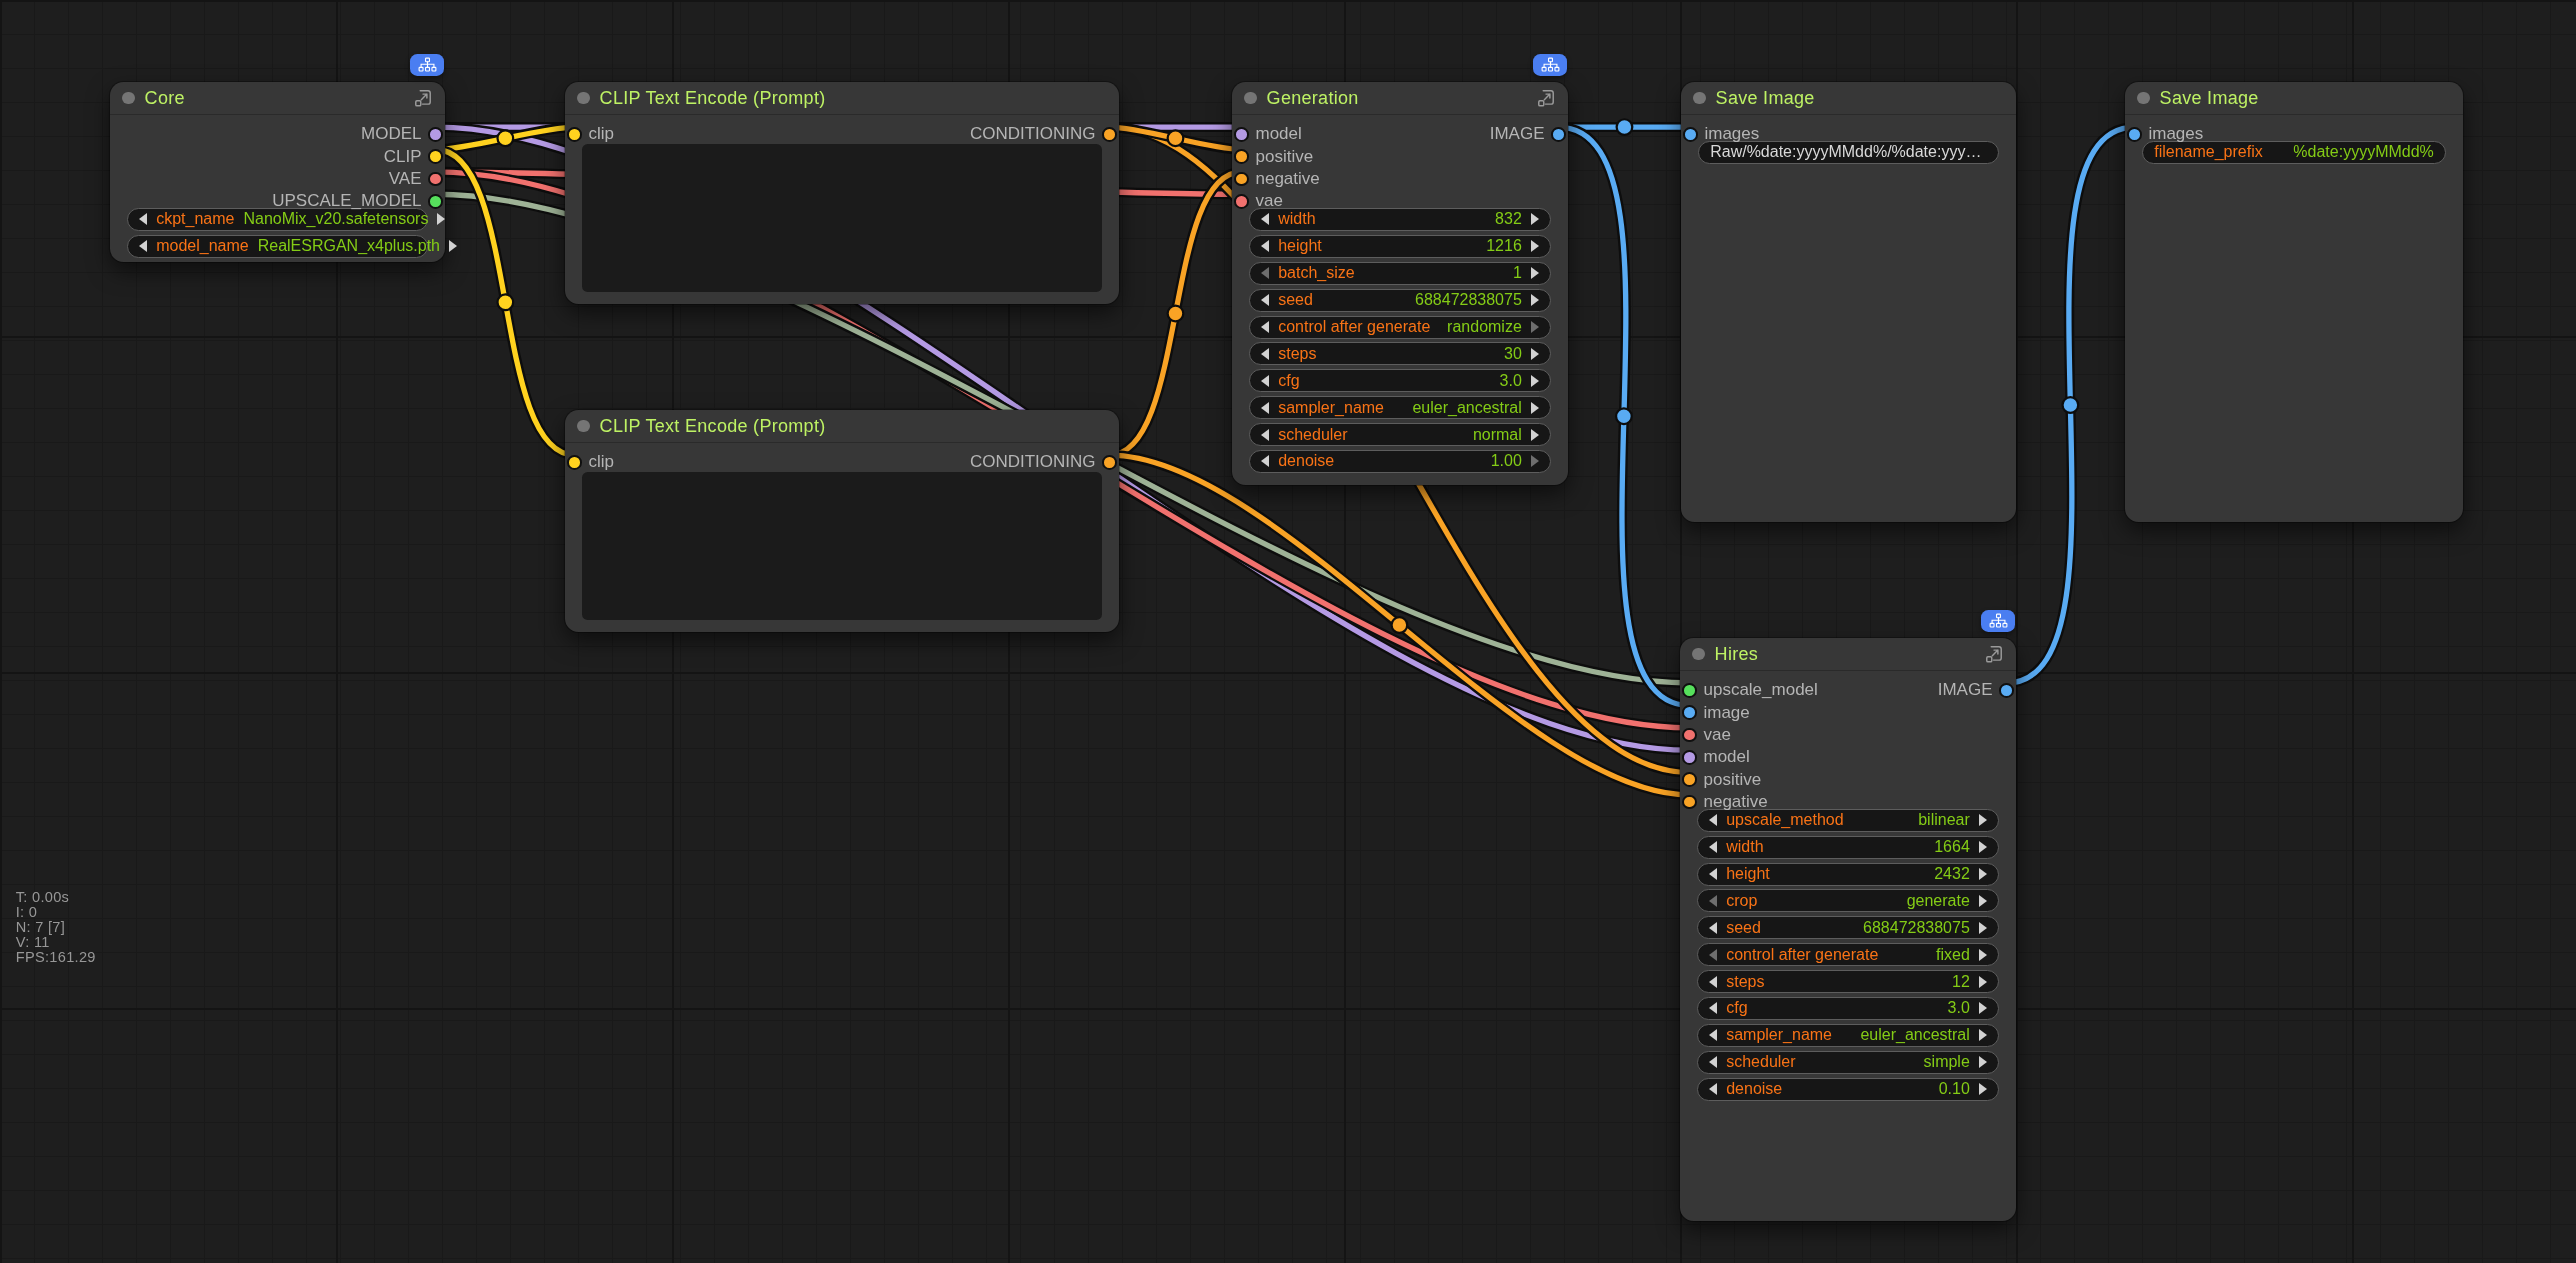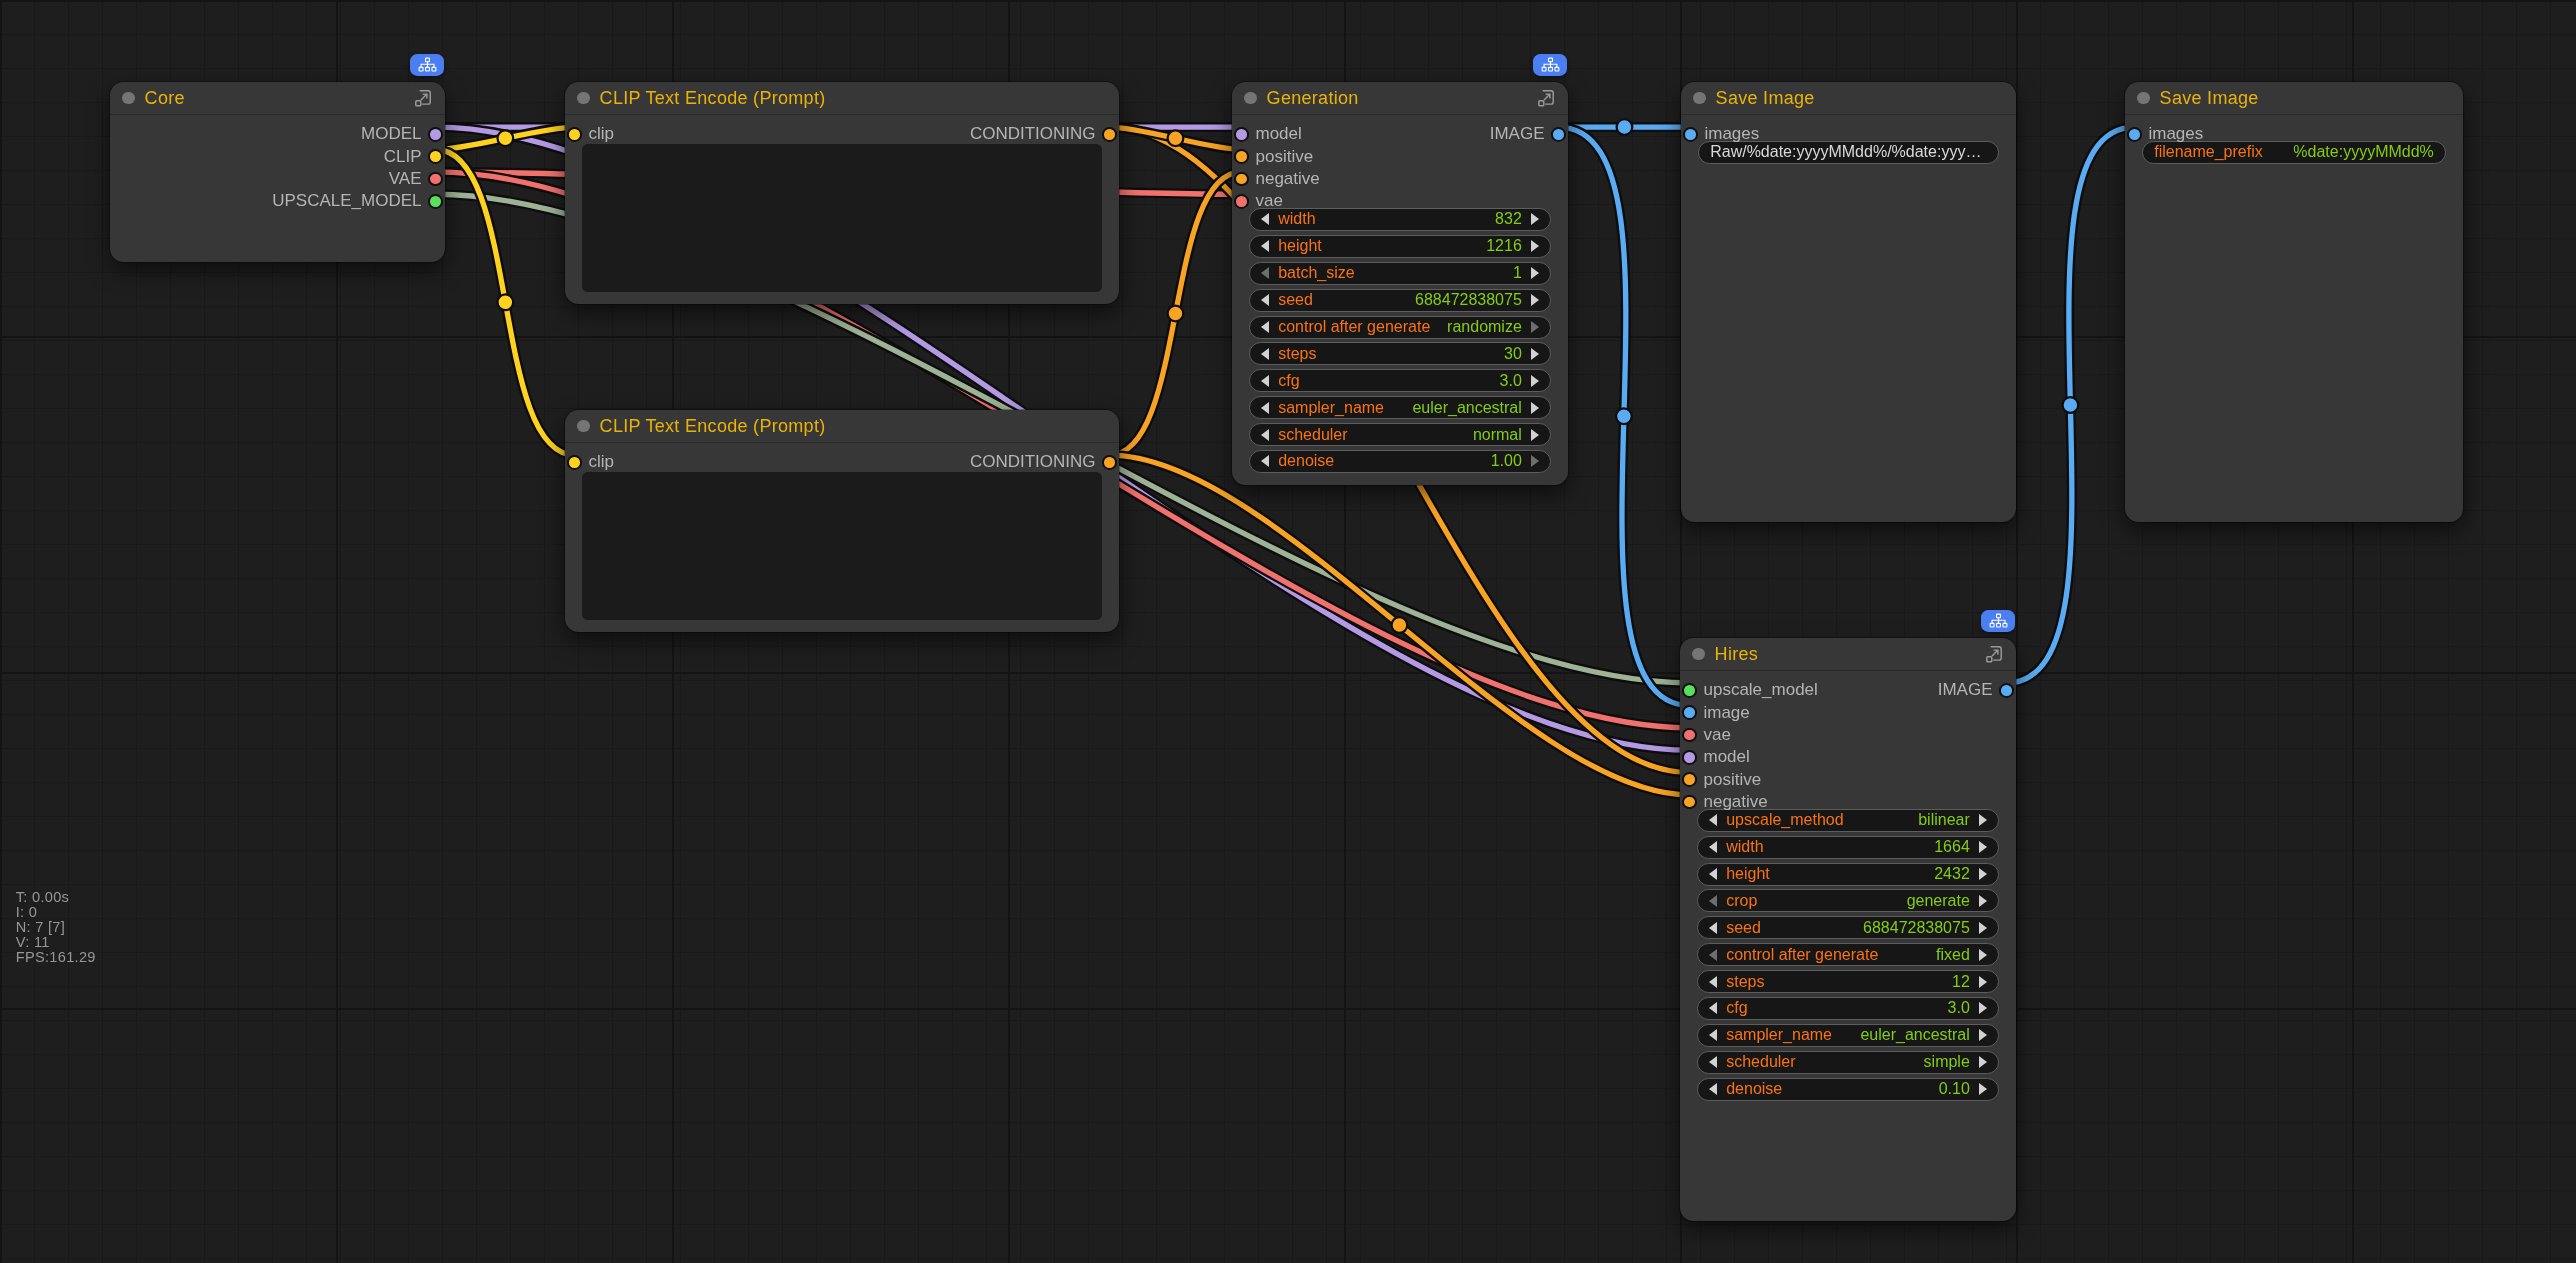--- a/index.html
+++ b/index.html
@@ -19,21 +19,21 @@
   .node{
     position:absolute;z-index:2;background:#373737;border-radius:13.4px;
     box-shadow:0 0 0 1.1px rgba(0,0,0,.30), 0 9px 22.4px rgba(0,0,0,.55);
     box-sizing:border-box;
   }
   .ntitle{
     height:32px;display:flex;align-items:center;gap:10px;padding:0 12.3px;
     border-bottom:1.1px solid #2a2a2a;
   }
   .tdot{width:12.3px;height:12.3px;border-radius:50%;background:#757575;flex:0 0 auto;}
-  .ttext{font-size:18px;color:#eab308;letter-spacing:0.3px;white-space:nowrap;overflow:hidden;}
+  .ttext{font-size:18px;color:#bef264;letter-spacing:0.3px;white-space:nowrap;overflow:hidden;}
   .expand{margin-left:auto;display:flex;align-items:center;}
   .prow{height:22.4px;display:flex;align-items:center;justify-content:space-between;padding:0 2.2px;}
   .port{display:flex;align-items:center;gap:6.7px;min-width:0;margin-top:16px;}
   .plabel{font-size:17px;color:#b5b5b5;white-space:nowrap;}
   .pdot{width:10.6px;height:10.6px;border-radius:50%;border:2.2px solid #101010;flex:0 0 auto;}
   .widgets{padding:3.4px 17px 0 17px;}
   .pill{
     height:23px;box-sizing:border-box;border:1.1px solid #5d5d5d;border-radius:12.3px;
     background:#161616;display:flex;align-items:center;gap:9px;padding:0 11.2px;margin-bottom:3.9px;
   }
@@ -141,20 +141,34 @@
             <span class="pdot" style="background: rgb(241, 113, 110);"></span>
           </span>
         </div>
         <div class="prow">
           <span></span>
           <span class="port">
             <span class="plabel">UPSCALE_MODEL</span>
             <span class="pdot" style="background: rgb(86, 224, 92);"></span>
           </span>
         </div>
+        <div class="widgets">
+          <div class="pill">
+            <span class="arr l"></span>
+            <span class="wlabel">ckpt_name</span>
+            <span class="wvalue">NanoMix_v20.safetensors</span>
+            <span class="arr r"></span>
+          </div>
+          <div class="pill">
+            <span class="arr l"></span>
+            <span class="wlabel">model_name</span>
+            <span class="wvalue">RealESRGAN_x4plus.pth</span>
+            <span class="arr r"></span>
+          </div>
+        </div>
       </div>
   </section>
 
   <section class="node" style="left: 565px; top: 82px; width: 554px; height: 222px;">
     <div class="ntitle">
       <span class="tdot"></span>
       <span class="ttext">CLIP Text Encode (Prompt)</span>
 
     </div>
     <div class="nbody">

